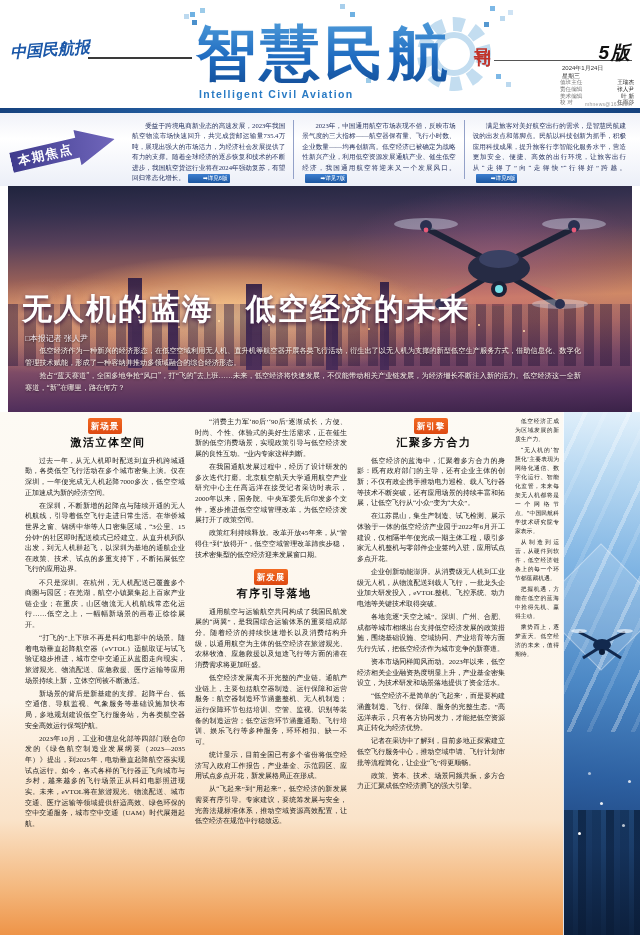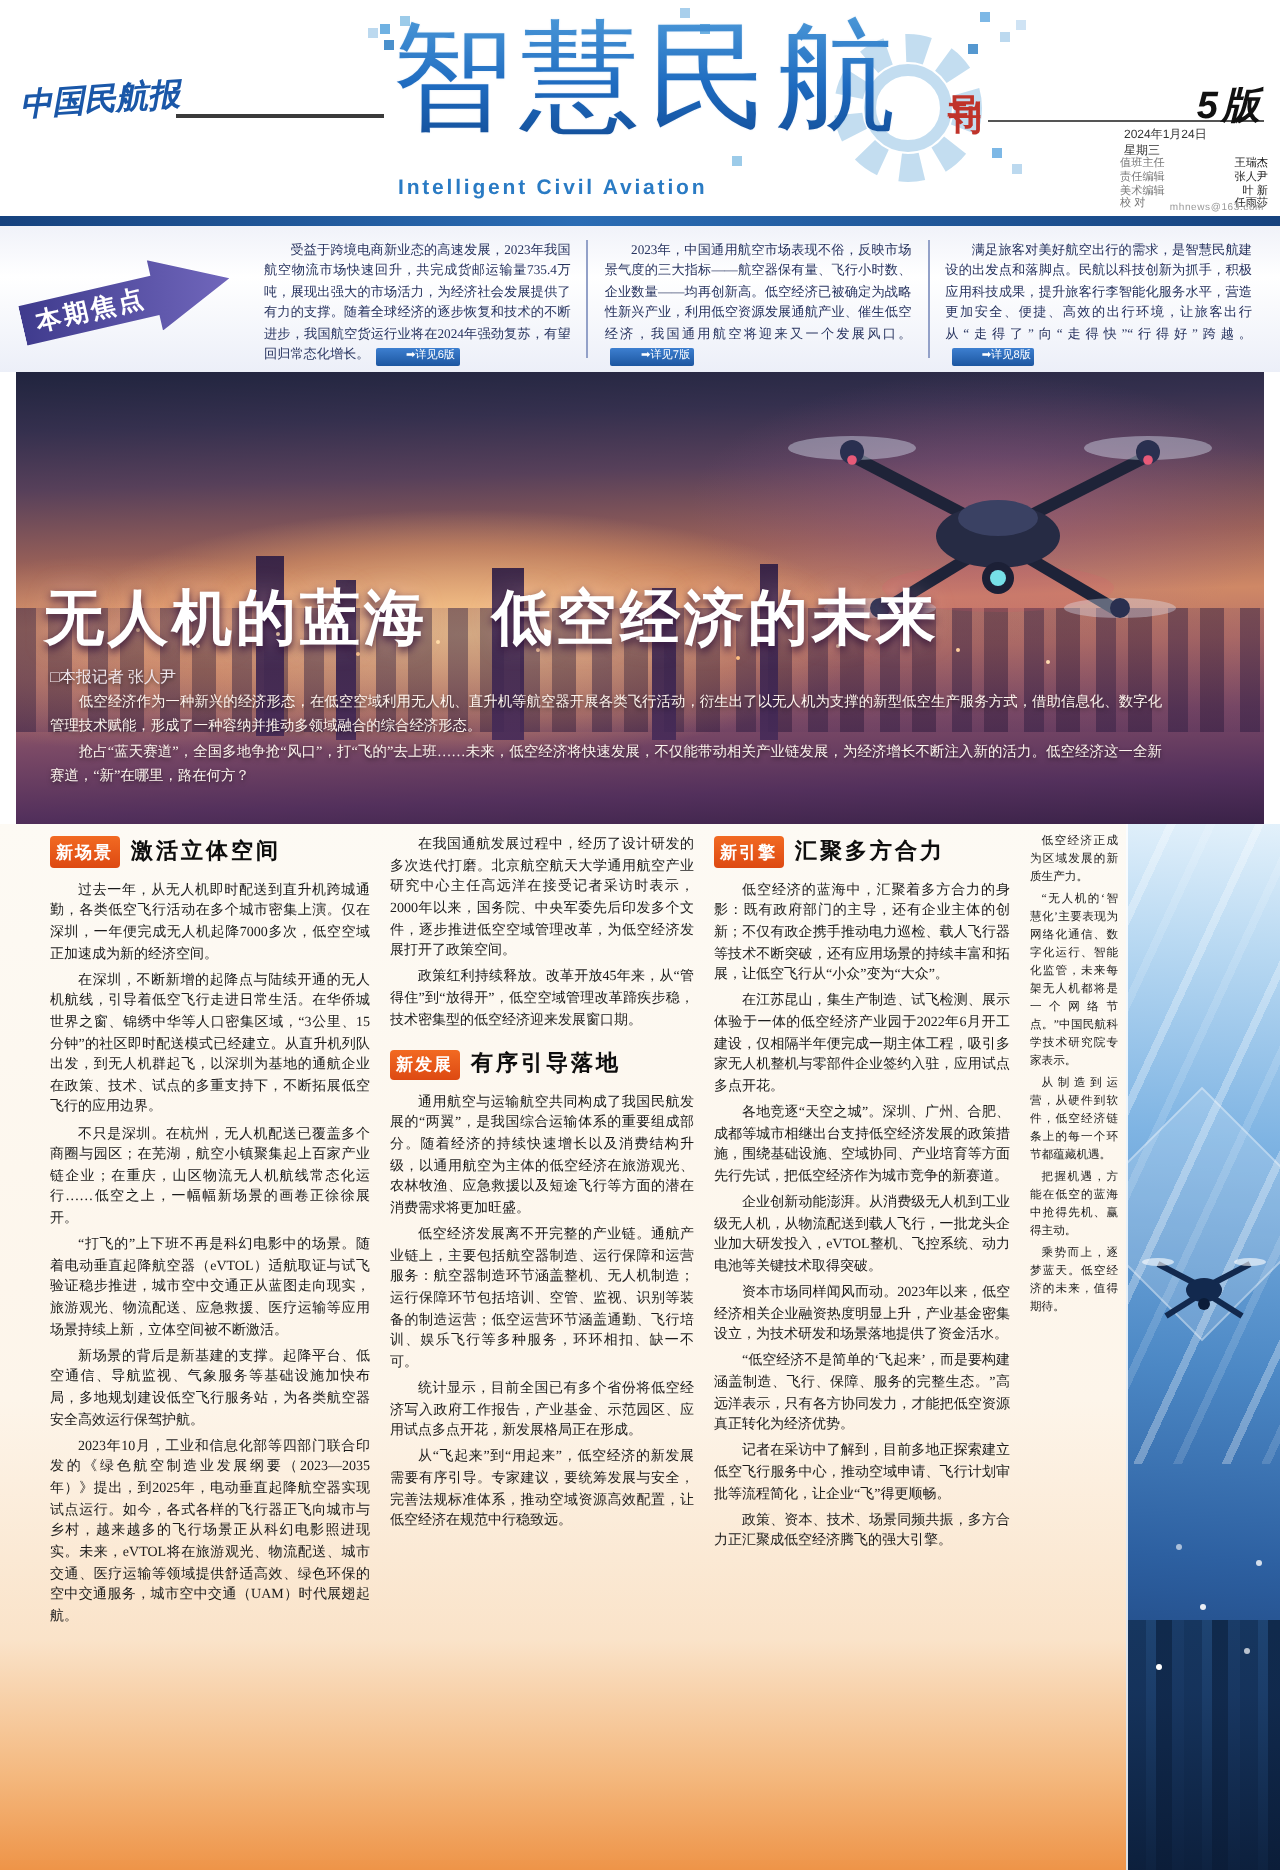--- a/index.html
+++ b/index.html
@@ -8,21 +8,21 @@
 
   
   .np-logo{position:absolute;left:10px;top:40px;font-family:"DejaVu Serif",serif;
            font-style:italic;font-weight:bold;font-size:16px;color:#1a57a8;transform:rotate(-4deg);white-space:nowrap;}
   .logo-line{position:absolute;left:88px;top:57px;width:104px;height:2px;background:#3a3a3a;}
   .gear{position:absolute;left:408px;top:8px;z-index:0;opacity:.85;}
   .mosaic{position:absolute;left:190px;top:12px;width:5px;height:5px;background:#6fb1e2;z-index:0;
      box-shadow:10px -4px 0 #9ccbe9,2px 8px 0 #4a90cc,-6px 2px 0 #bcd9ef,150px -8px 0 #a8cfec,
      160px 0 0 #6fb1e2,300px -6px 0 #7db8e6,310px 4px 0 #bcd9ef,294px 10px 0 #5598d0,
      318px -2px 0 #cfe3f4,176px 66px 0 #9ccbe9,306px 62px 0 #7db8e6,316px 70px 0 #bcd9ef;}
-  .main-title{position:absolute;left:196px;top:6px;z-index:1;font-size:60px;font-weight:400;
+  .main-title{position:absolute;left:196px;top:21px;z-index:1;font-size:60px;font-weight:700;
       letter-spacing:4px;line-height:1.1;white-space:nowrap;
       background:linear-gradient(180deg,#55a2dd 0%,#1f6cc0 55%,#124a92 100%);
       -webkit-background-clip:text;background-clip:text;color:transparent;
       text-shadow:0 0 1px rgba(31,108,192,.15);}
   .supplement{position:absolute;left:474px;top:34px;z-index:2;writing-mode:vertical-rl;
       font-size:17px;font-weight:900;color:#c0332a;letter-spacing:3px;line-height:1;}
   .title-en{position:absolute;left:199px;top:88px;font-size:10.5px;font-weight:bold;
       color:#2a7bc4;letter-spacing:1.4px;}
   .rule-right{position:absolute;left:494px;top:60px;width:138px;height:1px;background:#555;}
   .page-num{position:absolute;right:8px;top:40px;font-size:19px;font-weight:900;
@@ -87,21 +87,21 @@
   
   .body-area{position:absolute;top:412px;left:0;width:563px;height:523px;
       background:linear-gradient(180deg,#fdfaf4 0%,#fdf5ea 55%,#fae3c9 78%,#f4b87e 91%,#ee9448 100%);}
   .cols{position:absolute;left:25px;top:5px;display:flex;gap:10px;}
   .col{font-family:"Liberation Serif","DejaVu Serif",serif;font-size:7px;line-height:1.52;
       color:#1a1a1a;text-align:justify;}
   .col p{margin:0 0 2.5px;text-indent:2em;}
   .c1{width:160px;}.c2{width:152px;}.c3{width:148px;}
   .c4{width:44px;font-size:5.8px;line-height:1.55;height:352px;overflow:hidden;}
   .c4 p{text-indent:1em;margin:0 0 2px;}
-  .sec{display:flex;align-items:center;margin:1px 0 5px;font-family:"Liberation Sans",sans-serif;}
+  .sec{display:flex;align-items:center;margin:1px 0 5px;font-family:"Liberation Sans",sans-serif;flex-direction:column;}
   .sec.mid{margin-top:9px;}
   .badge{background:linear-gradient(180deg,#f26a22,#dd4912);color:#fff;font-weight:bold;
       font-size:8.5px;padding:1.5px 3px;border-radius:2px;letter-spacing:1px;white-space:nowrap;}
   .sec-title{font-weight:900;font-size:11px;color:#0d0d0d;margin-left:6px;letter-spacing:1.5px;white-space:nowrap;}
 
   
   .strip{position:absolute;top:412px;left:563px;width:77px;height:523px;overflow:hidden;
       border-left:1px solid rgba(255,255,255,.85);
       background:linear-gradient(185deg,#e3f1fb 0%,#b9d9f2 12%,#7fb4e3 30%,#4c88c5 52%,#2d60a1 70%,#1c4078 86%,#132c52 100%);}
   .strip-streaks{position:absolute;top:-10px;left:-20px;width:130px;height:330px;opacity:.5;
@@ -221,40 +221,41 @@
           <span class="sec-title">激活立体空间</span>
         </div>
         <p>过去一年，从无人机即时配送到直升机跨城通勤，各类低空飞行活动在多个城市密集上演。仅在深圳，一年便完成无人机起降7000多次，低空空域正加速成为新的经济空间。</p>
         <p>在深圳，不断新增的起降点与陆续开通的无人机航线，引导着低空飞行走进日常生活。在华侨城世界之窗、锦绣中华等人口密集区域，“3公里、15分钟”的社区即时配送模式已经建立。从直升机列队出发，到无人机群起飞，以深圳为基地的通航企业在政策、技术、试点的多重支持下，不断拓展低空飞行的应用边界。</p>
         <p>不只是深圳。在杭州，无人机配送已覆盖多个商圈与园区；在芜湖，航空小镇聚集起上百家产业链企业；在重庆，山区物流无人机航线常态化运行……低空之上，一幅幅新场景的画卷正徐徐展开。</p>
         <p>“打飞的”上下班不再是科幻电影中的场景。随着电动垂直起降航空器（eVTOL）适航取证与试飞验证稳步推进，城市空中交通正从蓝图走向现实，旅游观光、物流配送、应急救援、医疗运输等应用场景持续上新，立体空间被不断激活。</p>
         <p>新场景的背后是新基建的支撑。起降平台、低空通信、导航监视、气象服务等基础设施加快布局，多地规划建设低空飞行服务站，为各类航空器安全高效运行保驾护航。</p>
         <p>2023年10月，工业和信息化部等四部门联合印发的《绿色航空制造业发展纲要（2023—2035年）》提出，到2025年，电动垂直起降航空器实现试点运行。如今，各式各样的飞行器正飞向城市与乡村，越来越多的飞行场景正从科幻电影照进现实。未来，eVTOL将在旅游观光、物流配送、城市交通、医疗运输等领域提供舒适高效、绿色环保的空中交通服务，城市空中交通（UAM）时代展翅起航。</p>
       </div>
       <div class="col c2">
+        <p>“消费主力军‘80后’‘90后’逐渐成长，方便、时尚、个性、体验式的美好生活需求，正在催生新的低空消费场景，实现政策引导与低空经济发展的良性互动。”业内专家这样判断。</p>
         <p>在我国通航发展过程中，经历了设计研发的多次迭代打磨。北京航空航天大学通用航空产业研究中心主任高远洋在接受记者采访时表示，2000年以来，国务院、中央军委先后印发多个文件，逐步推进低空空域管理改革，为低空经济发展打开了政策空间。</p>
         <p>政策红利持续释放。改革开放45年来，从“管得住”到“放得开”，低空空域管理改革蹄疾步稳，技术密集型的低空经济迎来发展窗口期。</p>
         <div class="sec mid">
           <span class="badge">新发展</span>
           <span class="sec-title">有序引导落地</span>
         </div>
         <p>通用航空与运输航空共同构成了我国民航发展的“两翼”，是我国综合运输体系的重要组成部分。随着经济的持续快速增长以及消费结构升级，以通用航空为主体的低空经济在旅游观光、农林牧渔、应急救援以及短途飞行等方面的潜在消费需求将更加旺盛。</p>
         <p>低空经济发展离不开完整的产业链。通航产业链上，主要包括航空器制造、运行保障和运营服务：航空器制造环节涵盖整机、无人机制造；运行保障环节包括培训、空管、监视、识别等装备的制造运营；低空运营环节涵盖通勤、飞行培训、娱乐飞行等多种服务，环环相扣、缺一不可。</p>
         <p>统计显示，目前全国已有多个省份将低空经济写入政府工作报告，产业基金、示范园区、应用试点多点开花，新发展格局正在形成。</p>
         <p>从“飞起来”到“用起来”，低空经济的新发展需要有序引导。专家建议，要统筹发展与安全，完善法规标准体系，推动空域资源高效配置，让低空经济在规范中行稳致远。</p>
       </div>
       <div class="col c3">
         <div class="sec">
           <span class="badge">新引擎</span>
           <span class="sec-title">汇聚多方合力</span>
         </div>
         <p>低空经济的蓝海中，汇聚着多方合力的身影：既有政府部门的主导，还有企业主体的创新；不仅有政企携手推动电力巡检、载人飞行器等技术不断突破，还有应用场景的持续丰富和拓展，让低空飞行从“小众”变为“大众”。</p>
         <p>在江苏昆山，集生产制造、试飞检测、展示体验于一体的低空经济产业园于2022年6月开工建设，仅相隔半年便完成一期主体工程，吸引多家无人机整机与零部件企业签约入驻，应用试点多点开花。</p>
+        <p>企业创新动能澎湃。从消费级无人机到工业级无人机，从物流配送到载人飞行，一批龙头企业加大研发投入，eVTOL整机、飞控系统、动力电池等关键技术取得突破。</p>
         <p>各地竞逐“天空之城”。深圳、广州、合肥、成都等城市相继出台支持低空经济发展的政策措施，围绕基础设施、空域协同、产业培育等方面先行先试，把低空经济作为城市竞争的新赛道。</p>
-        <p>企业创新动能澎湃。从消费级无人机到工业级无人机，从物流配送到载人飞行，一批龙头企业加大研发投入，eVTOL整机、飞控系统、动力电池等关键技术取得突破。</p>
         <p>资本市场同样闻风而动。2023年以来，低空经济相关企业融资热度明显上升，产业基金密集设立，为技术研发和场景落地提供了资金活水。</p>
         <p>“低空经济不是简单的‘飞起来’，而是要构建涵盖制造、飞行、保障、服务的完整生态。”高远洋表示，只有各方协同发力，才能把低空资源真正转化为经济优势。</p>
         <p>记者在采访中了解到，目前多地正探索建立低空飞行服务中心，推动空域申请、飞行计划审批等流程简化，让企业“飞”得更顺畅。</p>
         <p>政策、资本、技术、场景同频共振，多方合力正汇聚成低空经济腾飞的强大引擎。</p>
       </div>
       <div class="col c4">
         <p>低空经济正成为区域发展的新质生产力。</p>
         <p>“无人机的‘智慧化’主要表现为网络化通信、数字化运行、智能化监管，未来每架无人机都将是一个网络节点。”中国民航科学技术研究院专家表示。</p>
         <p>从制造到运营，从硬件到软件，低空经济链条上的每一个环节都蕴藏机遇。</p>
         <p>把握机遇，方能在低空的蓝海中抢得先机、赢得主动。</p>

